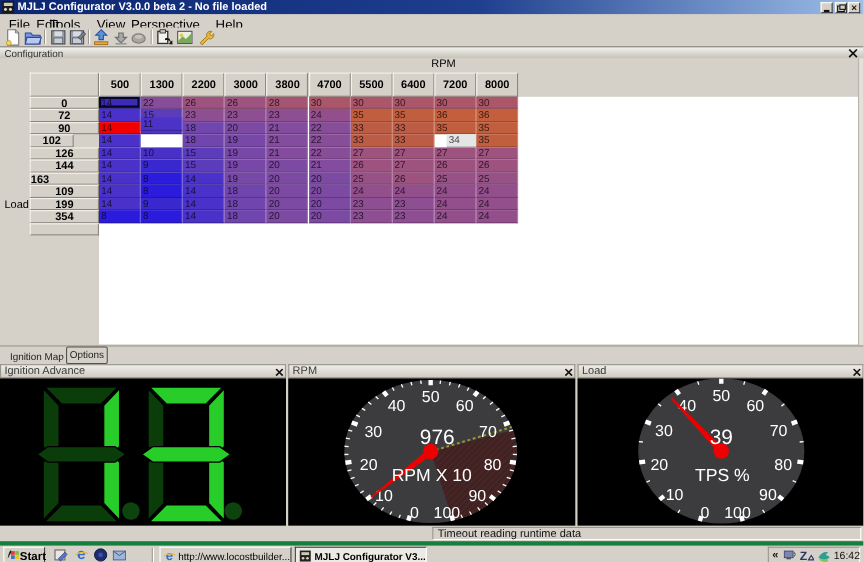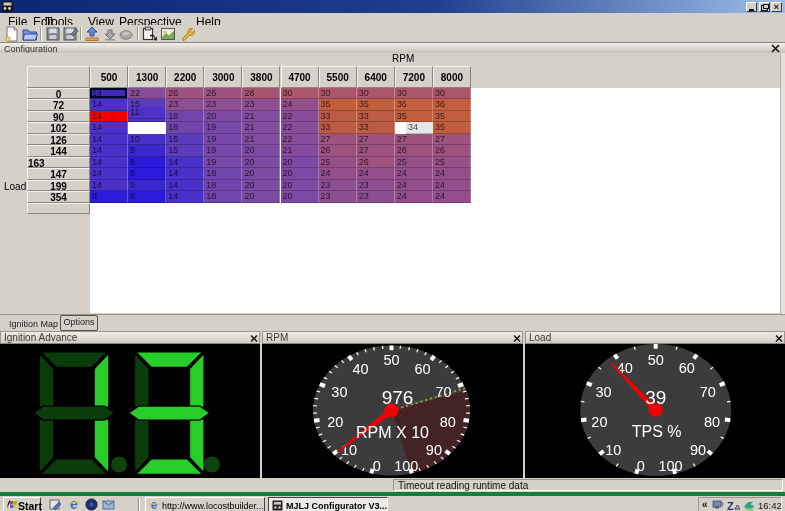--- a/index.html
+++ b/index.html
@@ -9,20 +9,21 @@
 .phead{position:absolute;height:13px;background:linear-gradient(#efede8,#cfcbc2);border:1px solid #9a968e;border-bottom:1px solid #8a867e;box-sizing:border-box;font-size:10px;color:#3a3a3a;padding-left:3px;line-height:12px}
 </style></head><body>
 
 <div class="abs" style="left:0;top:0;width:785px;height:13px;background:linear-gradient(90deg,#0c2672 0%,#1e3e8e 55%,#9ebfe8 100%)">
  <svg class="abs" style="left:2px;top:1px" width="11" height="11">
       <rect x="0" y="0" width="11" height="11" fill="#181818"></rect>
       <rect x="1.5" y="1.5" width="8" height="3" fill="#cfcab8"></rect>
       <circle cx="3" cy="7.5" r="1.4" fill="#d8d2c0"></circle>
       <circle cx="7.5" cy="7.5" r="1.4" fill="#d8d2c0"></circle>
     </svg>
+ <div class="abs" style="left:16px;top:1px;font-size:10px;font-weight:bold;color:#fff">MJLJ Configurator V3.0.0 beta 2 - No file loaded</div>
  <div class="abs" style="left:746px;top:1.5px;width:11px;height:10px;background:#d5d1c9;border:1px solid;border-color:#fff #3c3c3c #3c3c3c #fff;box-sizing:border-box">
       <div class="abs" style="left:2px;top:6px;width:5px;height:2px;background:#111"></div>
     </div>
  <div class="abs" style="left:758.5px;top:1.5px;width:11px;height:10px;background:#d5d1c9;border:1px solid;border-color:#fff #3c3c3c #3c3c3c #fff;box-sizing:border-box">
       <div class="abs" style="left:1.5px;top:2.5px;width:4.5px;height:3.5px;border:1px solid #111"></div>
       <div class="abs" style="left:3px;top:1px;width:4.5px;height:3.5px;border:1px solid #111;background:#d5d1c9"></div>
     </div>
  <div class="abs" style="left:771px;top:1.5px;width:11px;height:10px;background:#d5d1c9;border:1px solid;border-color:#fff #3c3c3c #3c3c3c #fff;box-sizing:border-box;font-size:9px;font-weight:bold;line-height:8px;text-align:center;color:#111">×</div>
 </div>
 
@@ -138,21 +139,21 @@
 <div class="dc" style="left:90.0px;top:110.60px;width:38.1px;height:11.55px;background:#f20000;">14</div>
 <div class="dc" style="left:128.1px;top:110.60px;width:38.1px;height:11.55px;background:#4f34c3;">12</div>
 <div class="dc" style="left:166.2px;top:110.60px;width:38.1px;height:11.55px;background:#7045ae;">18</div>
 <div class="dc" style="left:204.3px;top:110.60px;width:38.1px;height:11.55px;background:#7d4aa3;">20</div>
 <div class="dc" style="left:242.4px;top:110.60px;width:38.1px;height:11.55px;background:#834c9e;">21</div>
 <div class="dc" style="left:280.5px;top:110.60px;width:38.1px;height:11.55px;background:#884d98;">22</div>
 <div class="dc" style="left:318.6px;top:110.60px;width:38.1px;height:11.55px;background:#bd5c45;">33</div>
 <div class="dc" style="left:356.7px;top:110.60px;width:38.1px;height:11.55px;background:#bd5c45;">33</div>
 <div class="dc" style="left:394.8px;top:110.60px;width:38.1px;height:11.55px;background:#c15e3e;">35</div>
 <div class="dc" style="left:432.9px;top:110.60px;width:38.1px;height:11.55px;background:#c15e3e;">35</div>
-<div class="hc" style="left:27.0px;top:122.15px;width:63.0px;height:11.55px;text-align:center;line-height:11.55px">102</div>
+<div class="hc" style="left:27.0px;top:122.15px;width:40px;height:11.55px;text-align:center;line-height:11.55px">102</div>
 <div class="dc" style="left:90.0px;top:122.15px;width:38.1px;height:11.55px;background:#4a31c9;">14</div>
 <div class="dc" style="left:128.1px;top:107px;width:38.1px;height:11.55px;background:#4c32c6;">11</div>
 <div class="dc" style="left:166.2px;top:122.15px;width:38.1px;height:11.55px;background:#7045ae;">18</div>
 <div class="dc" style="left:204.3px;top:122.15px;width:38.1px;height:11.55px;background:#7748a8;">19</div>
 <div class="dc" style="left:242.4px;top:122.15px;width:38.1px;height:11.55px;background:#834c9e;">21</div>
 <div class="dc" style="left:280.5px;top:122.15px;width:38.1px;height:11.55px;background:#884d98;">22</div>
 <div class="dc" style="left:318.6px;top:122.15px;width:38.1px;height:11.55px;background:#bd5c45;">33</div>
 <div class="dc" style="left:356.7px;top:122.15px;width:38.1px;height:11.55px;background:#bd5c45;">33</div>
 <div class="dc" style="left:406px;top:122.15px;width:38.1px;height:11.55px;background:#e5e5e5;">34</div>
 <div class="dc" style="left:432.9px;top:122.15px;width:38.1px;height:11.55px;background:#c15e3e;">35</div>
@@ -182,21 +183,21 @@
 <div class="dc" style="left:90.0px;top:156.80px;width:38.1px;height:11.55px;background:#4a31c9;">14</div>
 <div class="dc" style="left:128.1px;top:156.80px;width:38.1px;height:11.55px;background:#2b1bdc;">8</div>
 <div class="dc" style="left:166.2px;top:156.80px;width:38.1px;height:11.55px;background:#4a31c9;">14</div>
 <div class="dc" style="left:204.3px;top:156.80px;width:38.1px;height:11.55px;background:#7748a8;">19</div>
 <div class="dc" style="left:242.4px;top:156.80px;width:38.1px;height:11.55px;background:#7d4aa3;">20</div>
 <div class="dc" style="left:280.5px;top:156.80px;width:38.1px;height:11.55px;background:#7d4aa3;">20</div>
 <div class="dc" style="left:318.6px;top:156.80px;width:38.1px;height:11.55px;background:#985186;">25</div>
 <div class="dc" style="left:356.7px;top:156.80px;width:38.1px;height:11.55px;background:#9d527f;">26</div>
 <div class="dc" style="left:394.8px;top:156.80px;width:38.1px;height:11.55px;background:#985186;">25</div>
 <div class="dc" style="left:432.9px;top:156.80px;width:38.1px;height:11.55px;background:#985186;">25</div>
-<div class="hc" style="left:27.0px;top:168.35px;width:63.0px;height:11.55px;text-align:center;line-height:11.55px">147</div>
+<div class="hc" style="left:27.0px;top:168.35px;width:63.0px;height:11.55px;text-align:center;line-height:11.55px">109</div>
 <div class="dc" style="left:90.0px;top:168.35px;width:38.1px;height:11.55px;background:#4a31c9;">14</div>
 <div class="dc" style="left:128.1px;top:168.35px;width:38.1px;height:11.55px;background:#2b1bdc;">8</div>
 <div class="dc" style="left:166.2px;top:168.35px;width:38.1px;height:11.55px;background:#4a31c9;">14</div>
 <div class="dc" style="left:204.3px;top:168.35px;width:38.1px;height:11.55px;background:#7045ae;">18</div>
 <div class="dc" style="left:242.4px;top:168.35px;width:38.1px;height:11.55px;background:#7d4aa3;">20</div>
 <div class="dc" style="left:280.5px;top:168.35px;width:38.1px;height:11.55px;background:#7d4aa3;">20</div>
 <div class="dc" style="left:318.6px;top:168.35px;width:38.1px;height:11.55px;background:#934f8c;">24</div>
 <div class="dc" style="left:356.7px;top:168.35px;width:38.1px;height:11.55px;background:#934f8c;">24</div>
 <div class="dc" style="left:394.8px;top:168.35px;width:38.1px;height:11.55px;background:#934f8c;">24</div>
 <div class="dc" style="left:432.9px;top:168.35px;width:38.1px;height:11.55px;background:#934f8c;">24</div>

